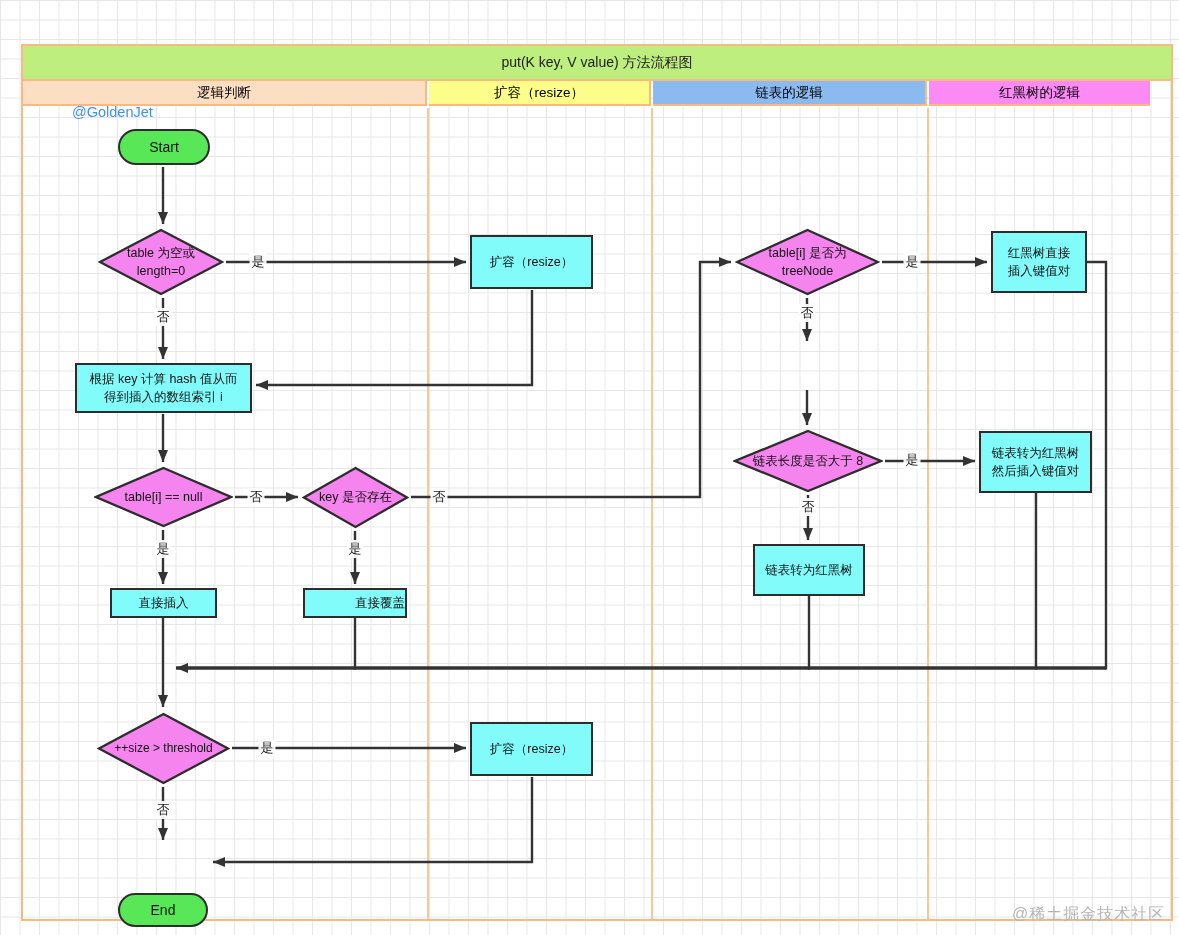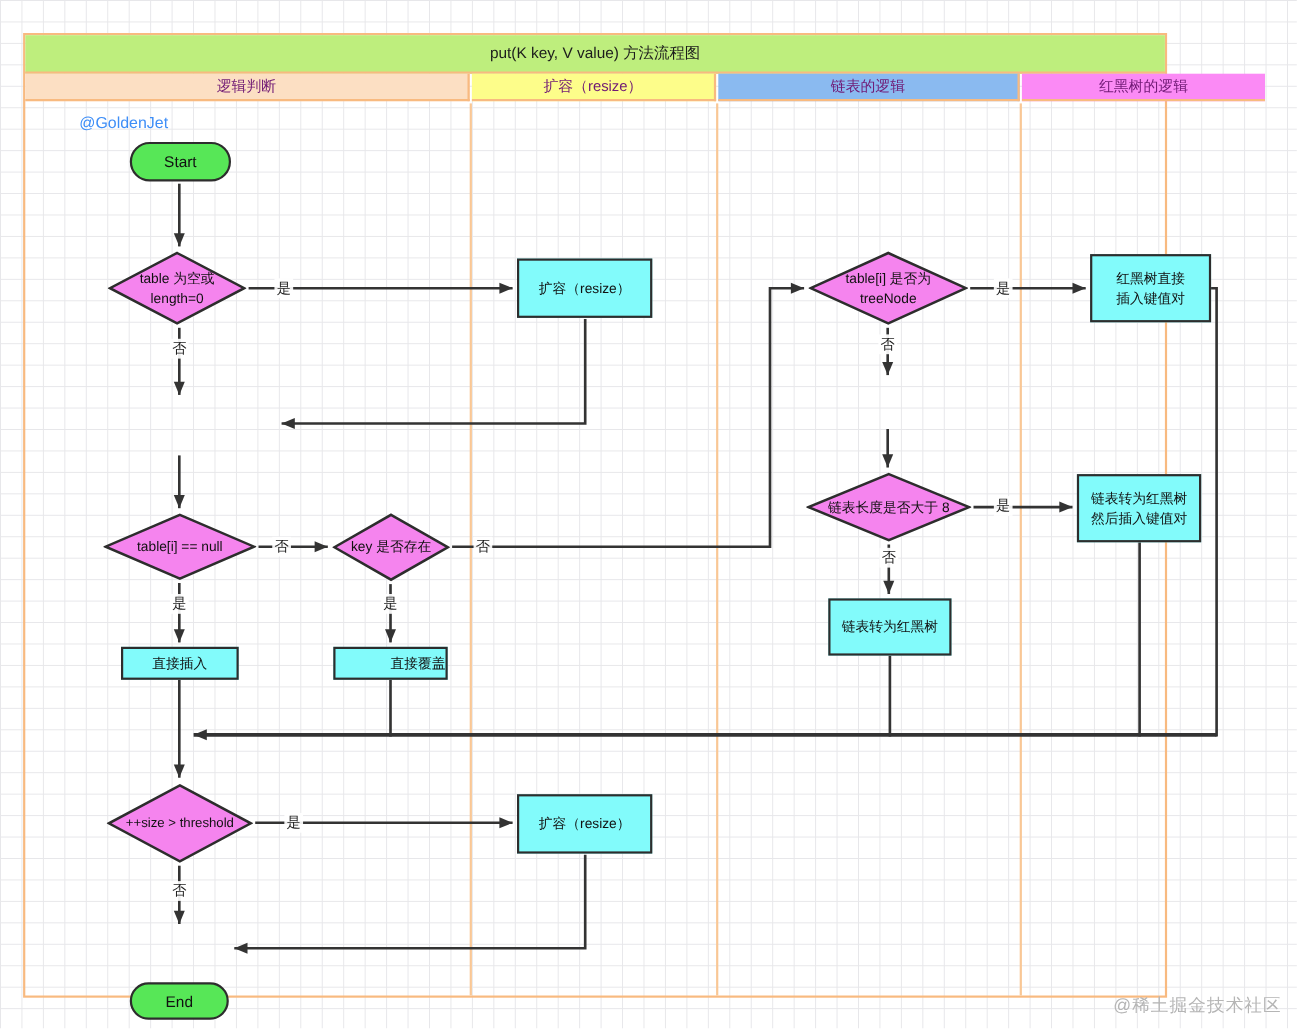--- a/index.html
+++ b/index.html
@@ -6,27 +6,27 @@
   .canvas{
     position:relative;width:1179px;height:935px;overflow:hidden;
     font-family:"Liberation Sans","DejaVu Sans",sans-serif;
     background-color:#ffffff;
     background-image:
       linear-gradient(to right,#e7e7ea 1px,transparent 1px),
       linear-gradient(to bottom,#e7e7ea 1px,transparent 1px);
     background-size:19.5px 19.5px;
   }
   
-  .frame{position:absolute;left:21px;top:30px;width:1040px;height:877px;
+  .frame{position:absolute;left:21px;top:44px;width:1152px;height:877px;
     border:2px solid #f8ba80;box-sizing:border-box;}
   .titlebar{position:absolute;left:0;top:0;right:0;height:33px;background:#beee7d;
     border-bottom:2px solid #f8ba80;display:flex;align-items:center;justify-content:center;
     font-size:14px;font-weight:500;color:#1c1c1c;}
   .lanehdr{position:absolute;top:35px;height:25px;border-bottom:2px solid #f8ba80;
-    display:flex;align-items:center;justify-content:center;font-size:13.5px;font-weight:500;color:#701a75;
+    display:flex;align-items:center;justify-content:center;font-size:13.5px;font-weight:500;color:#000000;
     box-sizing:border-box;}
   .lh1{left:0;width:404px;border-right:2px solid #f8ba80;background:#fcdfc3;}
   .lh2{left:406px;width:222px;border-right:2px solid #f8ba80;background:#fdfd8a;}
   .lh3{left:630px;width:274px;border-right:2px solid #f8ba80;background:#8abaf0;}
   .lh4{left:906px;width:221px;background:#fb8af5;}
   .vsep{position:absolute;top:62px;bottom:0;width:2px;background:#f9c795;}
   .v1{left:404px;} .v2{left:628px;} .v3{left:904px;}
   
   .node{position:absolute;box-sizing:border-box;display:flex;align-items:center;justify-content:center;
     text-align:center;color:#111;font-size:12.5px;font-weight:500;line-height:1.45;white-space:pre-line;}
@@ -103,20 +103,24 @@
       <polygon points="63,2 124,34 63,66 2,34" fill="#f584ee" stroke="#2d2d2d" stroke-width="2.3"></polygon>
       </svg>
     <span class="nlabel">table 为空或
 length=0</span>
   </div>
 
   <div class="node proc" style="left:470px;top:235px;width:123px;height:54px;">
     <span class="nlabel">扩容（resize）</span>
   </div>
 
+  <div class="node proc" style="left:75px;top:363px;width:177px;height:50px;">
+    <span class="nlabel">根据 key 计算 hash 值从而
+得到插入的数组索引 i</span>
+  </div>
 
   <div class="node dec" style="left:94px;top:466px;width:139px;height:62px;">
     <svg viewBox="0 0 139 62" preserveAspectRatio="none">
       <polygon points="69.5,2 137,31 69.5,60 2,31" fill="#f584ee" stroke="#2d2d2d" stroke-width="2.3"></polygon>
       </svg>
     <span class="nlabel">table[i] == null</span>
   </div>
 
   <div class="node dec" style="left:302px;top:466px;width:107px;height:63px;">
     <svg viewBox="0 0 107 63" preserveAspectRatio="none">
@@ -134,21 +138,21 @@
   </div>
 
   <div class="node dec" style="left:735px;top:228px;width:145px;height:68px;">
     <svg viewBox="0 0 145 68" preserveAspectRatio="none">
       <polygon points="72.5,2 143,34 72.5,66 2,34" fill="#f584ee" stroke="#2d2d2d" stroke-width="2.3"></polygon>
       </svg>
     <span class="nlabel">table[i] 是否为
 treeNode</span>
   </div>
 
-  <div class="node proc" style="left:991px;top:231px;width:110px;height:62px;">
+  <div class="node proc" style="left:991px;top:231px;width:96px;height:62px;">
     <span class="nlabel">红黑树直接
 插入键值对</span>
   </div>
 
 
   <div class="node dec" style="left:733px;top:429px;width:150px;height:64px;">
     <svg viewBox="0 0 150 64" preserveAspectRatio="none">
       <polygon points="75,2 148,32 75,62 2,32" fill="#f584ee" stroke="#2d2d2d" stroke-width="2.3"></polygon>
       </svg>
     <span class="nlabel">链表长度是否大于 8</span>

